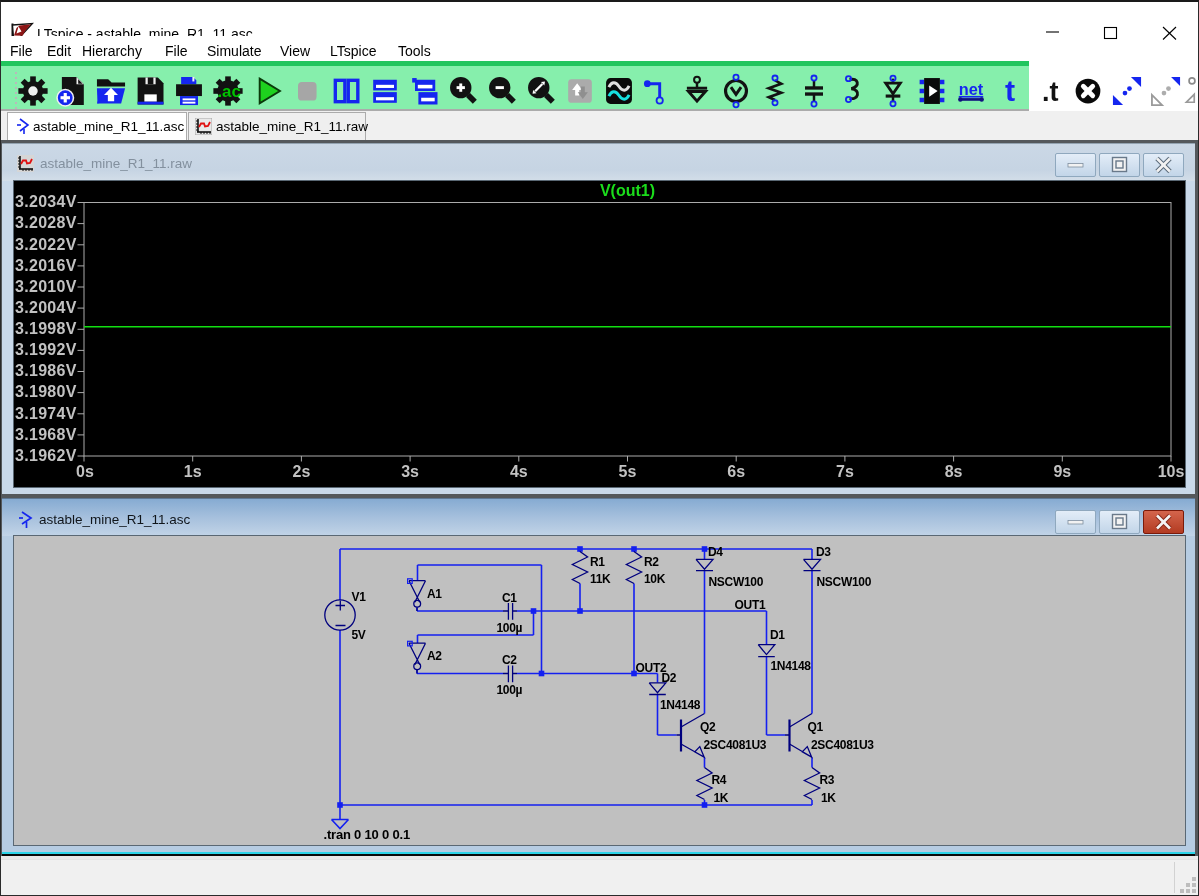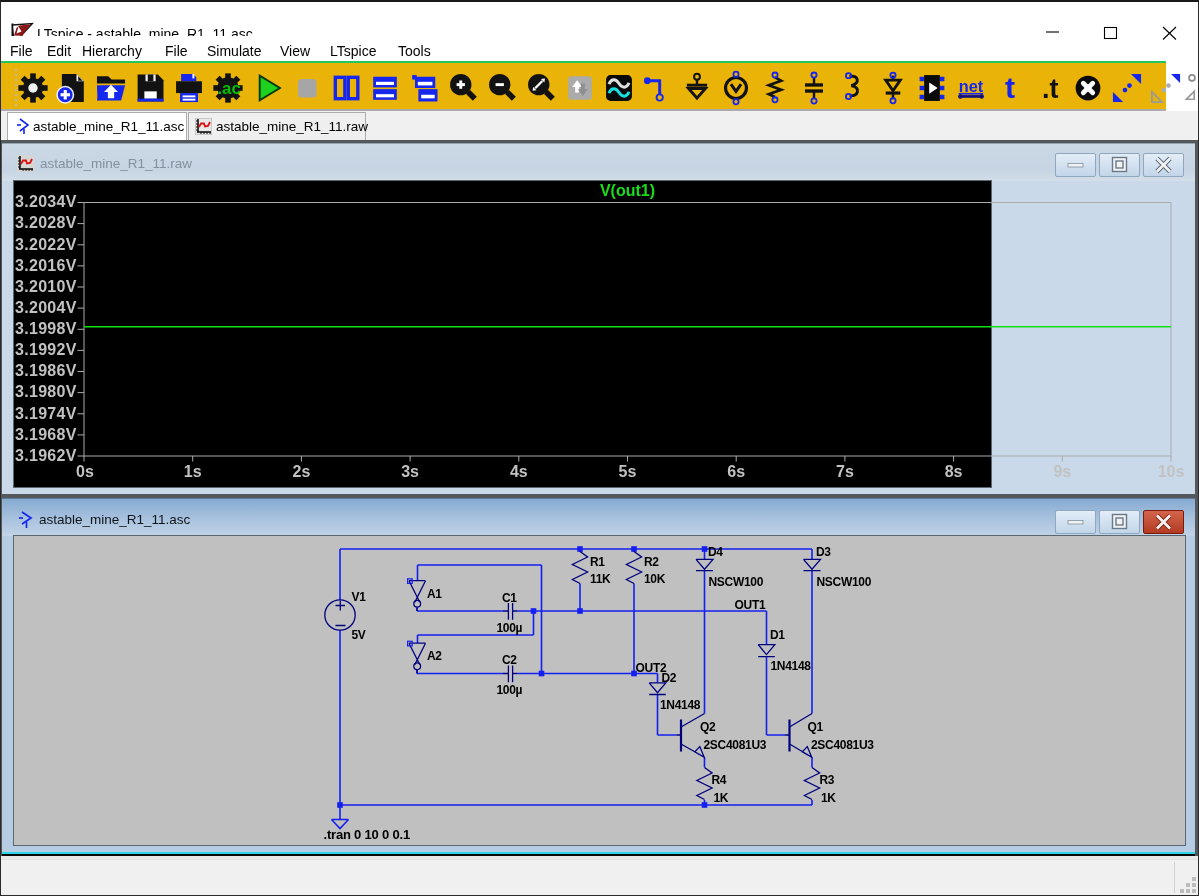--- a/index.html
+++ b/index.html
@@ -3,30 +3,30 @@
 <meta charset="utf-8">
 <style>
 * { margin:0; padding:0; box-sizing:border-box; }
 html,body { width:1199px; height:896px; overflow:hidden; }
 body { font-family:"Liberation Sans", sans-serif; background:#FFFFFF; position:relative; }
 #frame { position:absolute; left:0; top:0; width:1199px; height:896px; border:1px solid #2A2A2A; border-top:2px solid #1A1A1A; z-index:50; pointer-events:none; }
 #titlebar { position:absolute; left:1px; top:14px; width:1197px; height:35px; background:#FFFFFF; }
 #titletext { position:absolute; left:36px; top:11.5px; font-size:14px; color:#000; }
 #menubar { position:absolute; left:1px; top:36px; width:1044px; height:25px; background:#FFFFFF; }
 .mi { position:absolute; top:7px; font-size:14px; color:#000; }
-#toolbar { position:absolute; left:1px; top:61px; width:1165px; height:50px; background:#eab308; border-top:2px solid #22c55e; border-bottom:2px solid #ABABAB; }
+#toolbar { position:absolute; left:1px; top:61px; width:1028px; height:50px; background:#86efac; border-top:5px solid #22c55e; border-bottom:2px solid #ABABAB; }
 .ti { position:absolute; top:6.5px; width:36px; height:36px; }
 #tabbar { position:absolute; left:1px; top:111px; width:1197px; height:29px; background:#F0F0F0; }
 .tab { position:absolute; top:1px; height:28px; font-size:13.5px; color:#000; }
 #mdi { position:absolute; left:1px; top:140px; width:1197px; height:719px; background:#54585C; }
 #mdi::after { content:""; position:absolute; left:0; bottom:0; width:100%; height:3px; background:#E9E9E9; }
 #statusbar { position:absolute; left:1px; top:859px; width:1197px; height:36px; background:#F0F0F0; border-top:1px solid #E3E3E3; }
 #wavewin { position:absolute; left:1px; top:3px; width:1193px; height:351px; background:#C9D9EA; border-top:1px solid #93A3B1; }
 #wavetitle { position:absolute; left:0; top:0; width:100%; height:37px; background:linear-gradient(#CBD8E6,#C6D4E3 70%,#D3DEE9); }
-#waveclient { position:absolute; left:11px; top:36px; width:979px; height:308px; background:#000; border:1px solid #5A6874; }
+#waveclient { position:absolute; left:11px; top:36px; width:1173px; height:308px; background:#000; border:1px solid #5A6874; }
 #schwin { position:absolute; left:1px; top:358px; width:1193px; height:358px; background:#B6CCE2; border-top:1px solid #5F7995; }
 #schtitle { position:absolute; left:0; top:0; width:100%; height:37px; background:linear-gradient(#86ABD2,#A9C2DE 55%,#C2D4E7); }
 #schclient { position:absolute; left:11px; top:36px; width:1173px; height:311px; background:#C0C0C0; border:1px solid #5A6874; }
 .mdibtn { position:absolute; top:9px; width:41px; height:24px; border:1px solid #8FA8BE; border-radius:2px; background:linear-gradient(#E3EDF8,#C2D5E8); }
 svg text { font-family:"Liberation Sans", sans-serif; }
 </style>
 </head>
 <body>
 <div id="frame"></div>
 <div id="titlebar">

